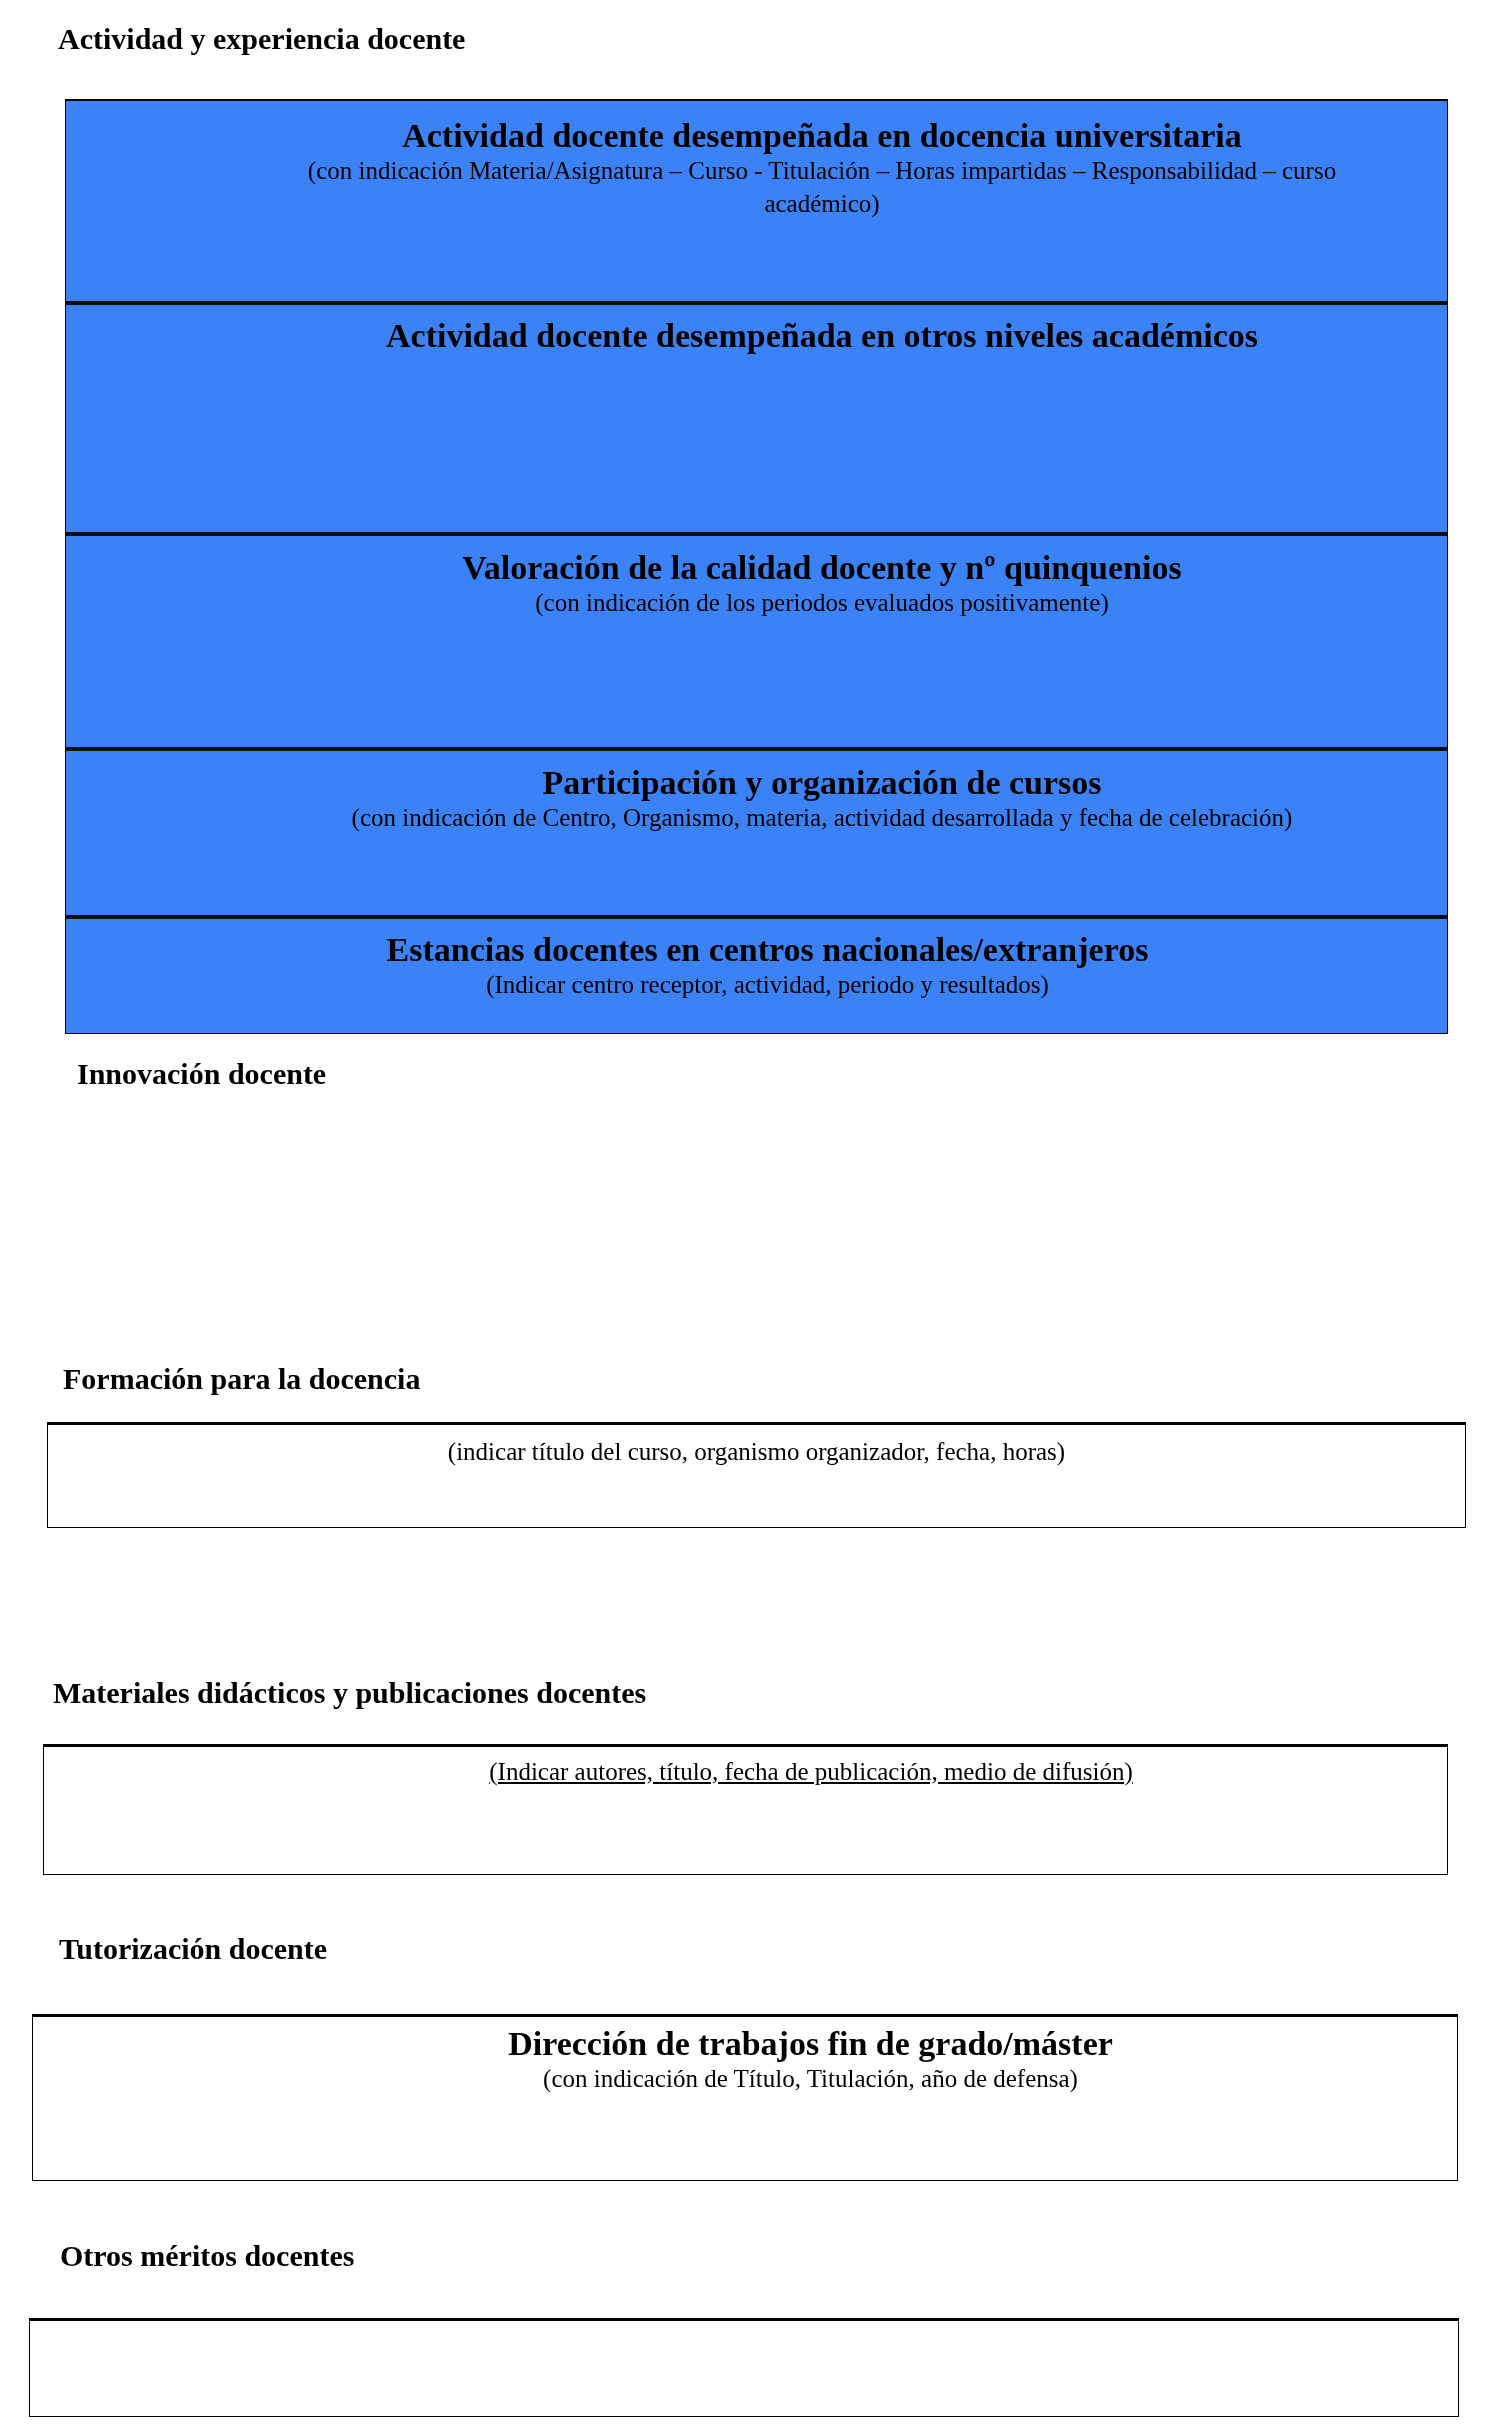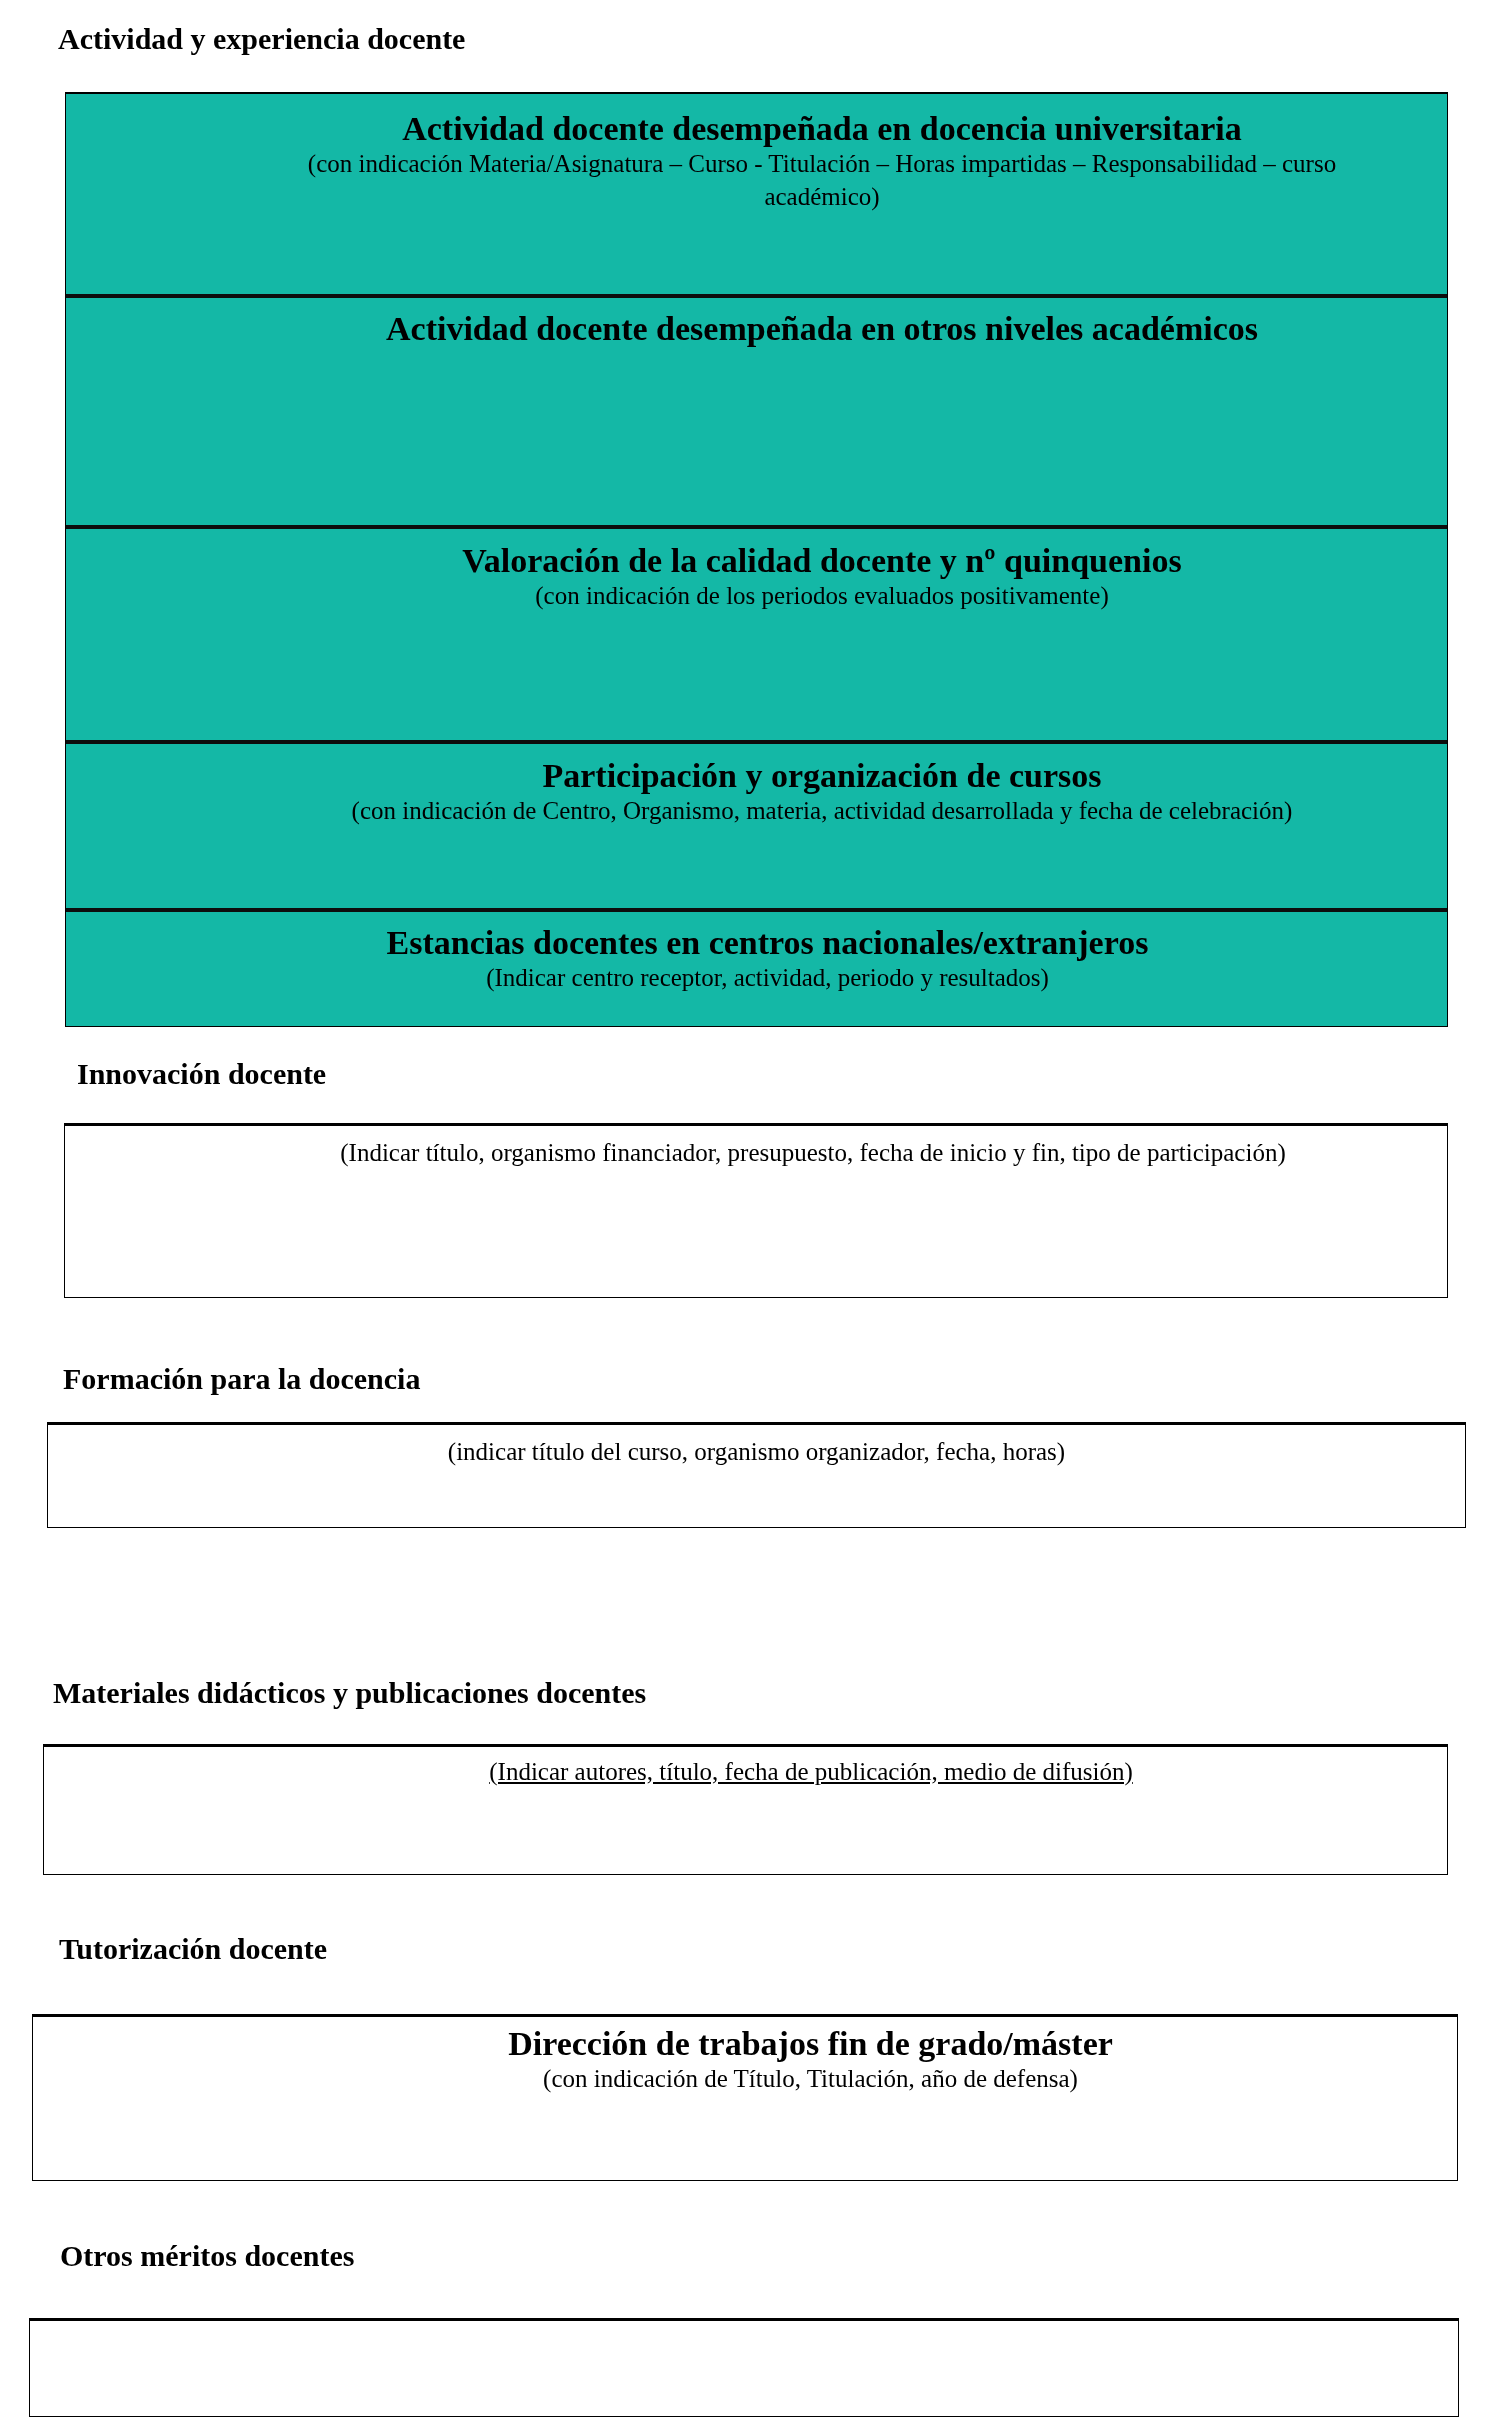--- a/index.html
+++ b/index.html
@@ -25,21 +25,22 @@
     line-height: 1.2;
     margin: 14px;
     white-space: nowrap;
   }
 
   
   .main-table {
     box-sizing: border-box;
     border: 1.7px solid #000000;
     border-top-width: 2.6px;
-    background: #14b8a6;
+    background: #3b82f6;
+    margin-top: 7px;
   }
   .main-table .row {
     box-sizing: border-box;
     border-bottom: 4.4px solid #0d0d0d;
   }
   .main-table .row:last-child { border-bottom: none; }
 
   
   .section-box {
     box-sizing: border-box;
@@ -117,25 +118,20 @@
     <div class="row" style="height:114px;">
       <div class="cell ind25 pt12">
         <div class="box-title">Estancias docentes en centros nacionales/extranjeros</div>
         <div class="box-sub">(Indicar centro receptor, actividad, periodo y resultados)</div>
       </div>
     </div>
 
   </div>
 
   <h2 class="side-heading abs" style="left:63px; top:1042px;">Innovación docente</h2>
-  <div class="section-box abs" style="left:64px; top:1123px; width:1384px; height:175px;">
-    <div class="cell ind130 pt12">
-      <div class="box-sub">(Indicar título, organismo financiador, presupuesto, fecha de inicio y fin, tipo de participación)</div>
-    </div>
-  </div>
 
   <h2 class="side-heading abs" style="left:49px; top:1347px;">Formación para la docencia</h2>
   <div class="section-box abs" style="left:47px; top:1422px; width:1419px; height:106px;">
     <div class="cell ind0 pt12">
       <div class="box-sub">(indicar título del curso, organismo organizador, fecha, horas)</div>
     </div>
   </div>
 
   <h2 class="side-heading abs" style="left:39px; top:1661px;">Materiales didácticos y publicaciones docentes</h2>
   <div class="section-box abs" style="left:43px; top:1744px; width:1405px; height:131px;text-decoration:underline;">

